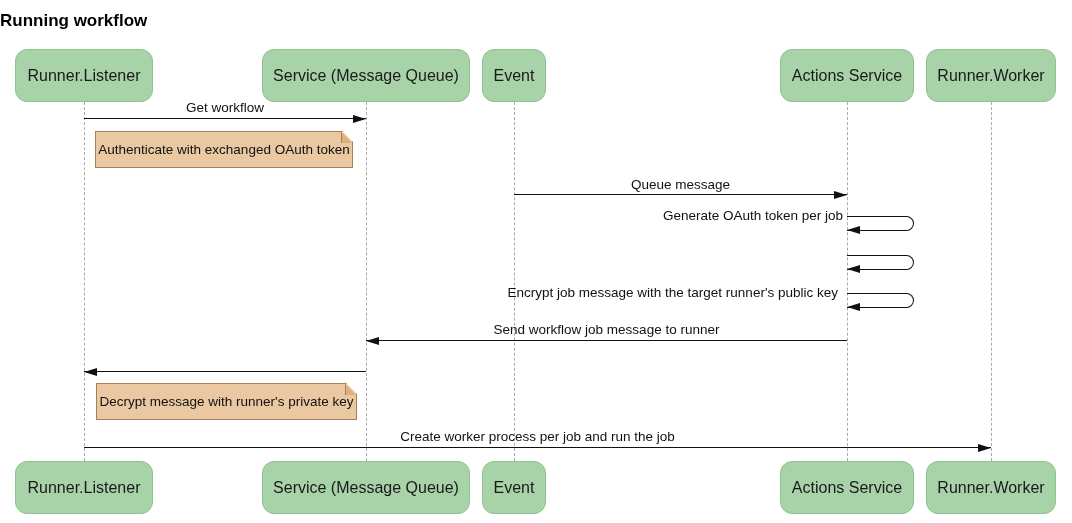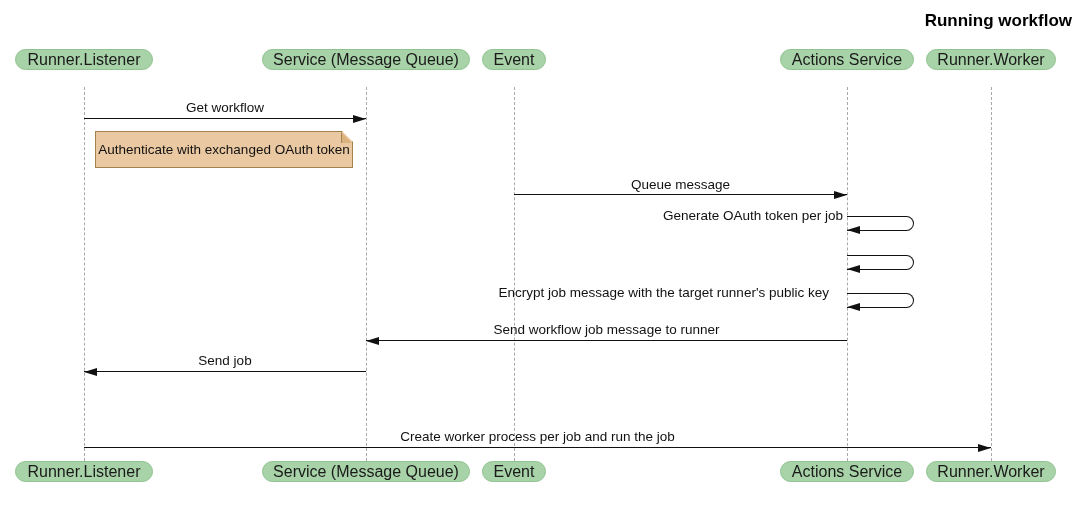--- a/index.html
+++ b/index.html
@@ -8,29 +8,29 @@
     --lifeline:#a9a9a9; --arrow:#111111; --message-text:#111111; --background:#ffffff;
   }
   * { margin:0; padding:0; box-sizing:border-box; }
   html,body { background:var(--background); }
   .canvas {
     position:relative; width:1072px; height:523px; background:var(--background);
     font-family:"Liberation Sans","DejaVu Sans",sans-serif; color:var(--message-text);
     overflow:hidden;
   }
   .title {
-    position:absolute; left:0; top:11px; width:100%; text-align:right;
+    position:absolute; left:0; top:11px; width:100%; text-align:left;
     font-size:17px; font-weight:bold; color:#000;
   }
   .lifeline {
     position:absolute; top:87px; height:374px; width:0;
     border-left:1px dashed var(--lifeline);
   }
   .actor {
-    position:absolute; height:21px; background:var(--actor-fill);
+    position:absolute; height:53px; background:var(--actor-fill);
     border:1px solid var(--actor-border); border-radius:12px;
     display:flex; align-items:center; justify-content:center;
   }
   .actor-label { font-size:16px; color:var(--actor-text); white-space:nowrap; }
   .msg-label {
     position:absolute; height:16px; line-height:16px; font-size:13.5px;
     text-align:center; white-space:nowrap; color:var(--message-text);
   }
   .loop-label {
     position:absolute; height:16px; line-height:16px; font-size:13.5px;
@@ -109,35 +109,38 @@
 
   <div class="loop-label" style="right:229px;top:208px">Generate OAuth token per job</div>
   <div class="self-loop" style="left:847px;top:216px">
     <i class="ah"></i>
   </div>
 
   <div class="self-loop" style="left:847px;top:255px">
     <i class="ah"></i>
   </div>
 
-  <div class="loop-label" style="right:243px;top:285px">Encrypt job message with the target runner's public key</div>
+  <div class="loop-label" style="right:234px;top:285px">Encrypt job message with the target runner's public key</div>
   <div class="self-loop" style="left:847px;top:293px">
     <i class="ah"></i>
   </div>
 
   <div class="msg-label" style="left:366px;top:322px;width:481px">Send workflow job message to runner</div>
   <div class="arrow" style="left:366px;top:340px;width:481px">
     <i class="ah ah-left"></i>
   </div>
 
-  <div class="msg-label" style="left:84px;top:353px;width:282px">Send job</div>
   <div class="arrow" style="left:84px;top:371px;width:282px">
     <i class="ah ah-left"></i>
   </div>
 
+  <div class="note" style="left:96px;top:383px;width:261px">
+    <span>Decrypt message with runner's private key</span>
+    <i class="note-fold"></i>
+  </div>
 
   <div class="msg-label" style="left:84px;top:429px;width:907px">Create worker process per job and run the job</div>
   <div class="arrow" style="left:84px;top:447px;width:907px">
     <i class="ah ah-right"></i>
   </div>
 
   <div class="actor" style="left:15px;top:461px;width:138px">
     <span class="actor-label">Runner.Listener</span>
   </div>
   <div class="actor" style="left:262px;top:461px;width:208px">

